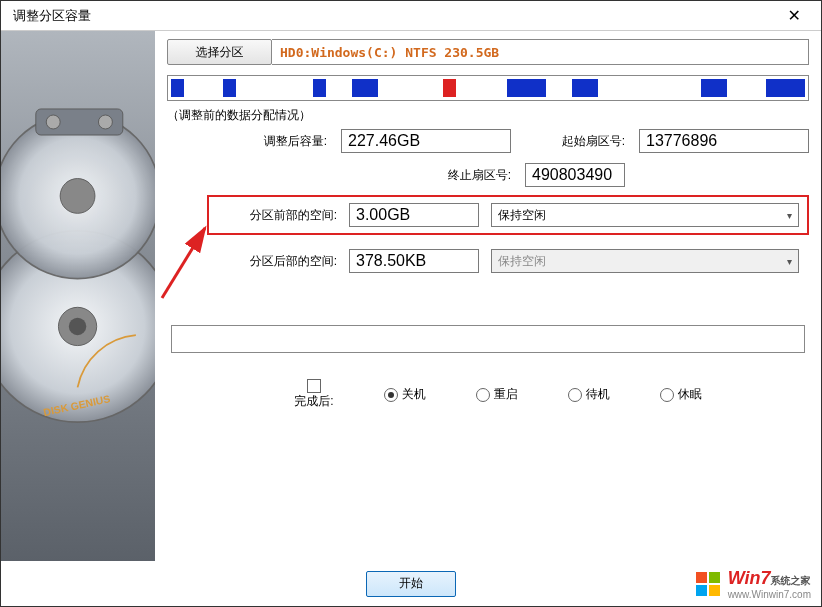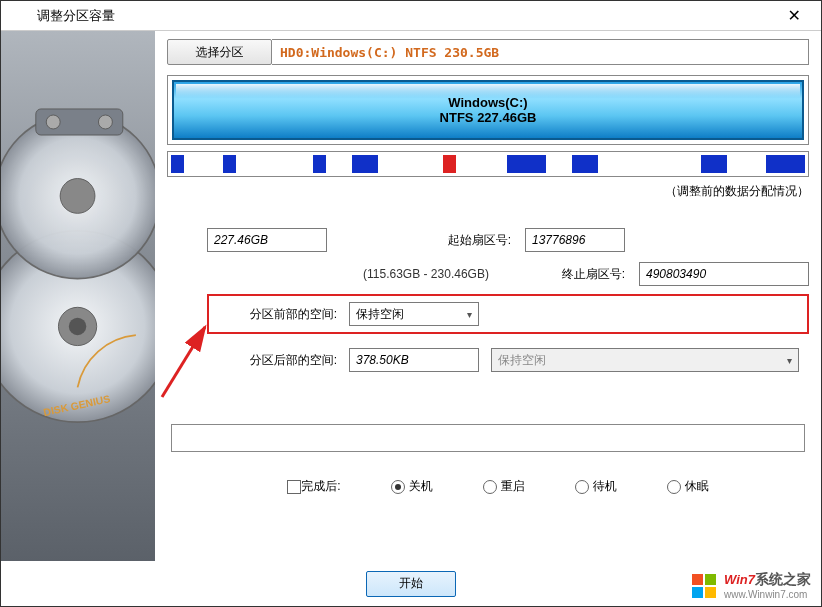--- a/index.html
+++ b/index.html
@@ -1,57 +1,57 @@
 <!DOCTYPE html>
 <html><head>
 <meta charset="utf-8">
 <style>
 * { box-sizing: border-box; margin: 0; padding: 0; }
 body { font-family: "Microsoft YaHei", SimSun, sans-serif; font-size: 12px; background: #fff; }
 .window { width: 822px; height: 607px; border: 1px solid #333; background: #fff; position: relative; }
 .titlebar { height: 30px; display: flex; align-items: center; justify-content: space-between; padding: 0 12px; border-bottom: 1px solid #ccc; }
-.title-text { font-size: 13px; margin-left: 24px; }
+.title-text { font-size: 13px; }
 .close-btn { font-size: 16px; cursor: pointer; padding: 0 8px; }
 .body { display: flex; height: 530px; }
 .side-image { width: 177px; height: 100%; background: linear-gradient(180deg, #b0b6bd 0%, #888e96 40%, #5b6169 100%); position: relative; overflow: hidden; display:flex; align-items:center; justify-content:center; }
 .side-image svg { width: 100%; height: 100%; }
 .main { flex: 1; padding: 8px 12px 0 12px; position: relative; }
 .row1 { display: flex; align-items: center; gap: 0; margin-bottom: 10px; }
 .select-part-btn { width: 105px; height: 26px; border: 1px solid #888; background: linear-gradient(#f8f8f8,#e4e4e4); border-radius: 2px; cursor: pointer; font-size: 12px; }
 .disk-desc { flex: 1; height: 26px; border: 1px solid #888; border-left: none; display: flex; align-items: center; padding: 8px 8px; font-family: "SimSun", monospace; font-weight: bold; color: #d2691e; font-size: 13px; }
 .partition-bar-wrap { border: 1px solid #888; padding: 4px; margin-bottom: 6px; }
 .partition-bar { height: 60px; background: linear-gradient(180deg, #2aa3e6 0%, #8fdfff 30%, #5cc6f2 60%, #0e7ec7 100%); border: 2px solid #0a5a8f; display: flex; flex-direction: column; align-items: center; justify-content: center; color: #000; font-weight: bold; font-size: 13px; position: relative; }
 .partition-bar::before { content:""; position:absolute; top:2px; left:2px; right:2px; height:14px; background: linear-gradient(180deg, rgba(255,255,255,0.9), rgba(255,255,255,0)); }
 .data-strip-wrap { border: 1px solid #888; padding: 3px; margin-bottom: 6px; }
 .data-strip { height: 18px; background: #fff; display: flex; }
 .strip-seg { height: 100%; }
-.data-info-label { text-align: right; margin-bottom: 28px; font-size: 12px; font-family: Liberation Serif, serif; }
+.data-info-label { text-align: left; margin-bottom: 5px; font-size: 12px; font-family: Liberation Serif, serif; }
 .form-grid { display: grid; grid-template-columns: 120px 170px 100px 170px; gap: 10px 14px; align-items: center; margin-left: 40px; margin-bottom: 6px; }
 .form-label { text-align: right; font-size: 12px; }
-.form-input { height: 24px; border: 1px solid #7a7a7a; padding: 0 6px; font-size: 12px; background: #fff; width: 100%; font-style: italic; }
+.form-input { height: 24px; border: 1px solid #7a7a7a; padding: 0 6px; font-size: 16px; background: #fff; width: 100%; }
 .range-text { grid-column: 2; text-align: center; font-size: 12px; color: #333; }
 .highlight-row-wrap { position: relative; margin: 8px 0 8px 40px; }
 .highlight-border { border: 2px solid #d22; padding: 6px 8px; display: grid; grid-template-columns: 120px 130px 1fr; gap: 12px; align-items: center; }
 .row-after { margin: 0 0 0 40px; display: grid; grid-template-columns: 120px 130px 1fr; gap: 12px; align-items: center; padding: 6px 10px; }
 .select-box { height: 24px; border: 1px solid #7a7a7a; background: #fff; display: flex; align-items: center; justify-content: space-between; padding: 0 6px; font-size: 12px; cursor: pointer; }
 .select-box.disabled { background: #f0f0f0; color: #888; }
 .chev { font-size: 10px; color: #555; }
 .arrow-svg { position: absolute; left: -50px; top: 28px; }
 .empty-bar { border: 1px solid #888; height: 28px; margin: 46px 4px 0 4px; }
 .bottom-options { display: flex; align-items: center; gap: 50px; justify-content: center; margin-top: 26px; padding-left: 20px; }
-.checkbox-wrap { display: flex; align-items: center; gap: 0; }
+.checkbox-wrap { display: flex; align-items: center; gap: 0; flex-direction: column; }
 .checkbox-box { width: 14px; height: 14px; border: 1px solid #666; background: #fff; }
 .radio-wrap { display: flex; align-items: center; gap: 4px; }
 .radio-circle { width: 14px; height: 14px; border: 1px solid #666; border-radius: 50%; background: #fff; display:inline-flex; align-items:center; justify-content:center; }
 .radio-circle.checked::after { content:""; width:6px; height:6px; background:#333; border-radius:50%; }
 .footer { position: absolute; bottom: 0; left: 0; right: 0; height: 45px; display: flex; align-items: center; justify-content: center; gap: 28px; }
 .std-btn { width: 90px; height: 26px; border: 1px solid #0b67b5; background: linear-gradient(#e7f3fd,#cde7fb); border-radius: 2px; cursor: pointer; font-size: 12px; }
 .watermark { position: absolute; right: 10px; bottom: 6px; display: flex; align-items: center; gap: 6px; font-size: 11px; }
-.watermark .brand1 { color: #d22; font-weight: bold; font-size: 13px; font-style: italic; margin-top: 38px; }
-.watermark .brand2 { color: #555; font-weight: bold; font-size: 14px; font-family: Liberation Serif, serif; }
+.watermark .brand1 { color: #d22; font-weight: bold; font-size: 18px; font-style: italic; margin-top: 38px; }
+.watermark .brand2 { color: #555; font-weight: bold; font-size: 10px; font-family: Liberation Serif, serif; }
 .watermark .url { color: #888; font-size: 10px; }
 </style>
 </head>
 <body>
 
 <div class="window">
   <div class="titlebar">
     <span class="title-text">调整分区容量</span>
     <span class="close-btn">✕</span>
   </div>
@@ -78,26 +78,20 @@
         <text x="88" y="395" text-anchor="middle" font-size="12" fill="#d99a3a" font-weight="bold" transform="rotate(-12 88 395)">DISK GENIUS</text>
       </svg>
     </div>
 
     <div class="main">
       <div class="row1">
         <button class="select-part-btn">选择分区</button>
         <div class="disk-desc">HD0:Windows(C:) NTFS 230.5GB</div>
       </div>
 
-      <div class="partition-bar-wrap">
-        <div class="partition-bar">
-          <span>Windows(C:)</span>
-          <span>NTFS 227.46GB</span>
-        </div>
-      </div>
 
       <div class="data-strip-wrap">
         <div class="data-strip">
           <div class="strip-seg" style="flex:1;background:#1030c8"></div>
           <div class="strip-seg" style="flex:3;background:#fff"></div>
           <div class="strip-seg" style="flex:1;background:#1030c8"></div>
           <div class="strip-seg" style="flex:6;background:#fff"></div>
           <div class="strip-seg" style="flex:1;background:#1030c8"></div>
           <div class="strip-seg" style="flex:2;background:#fff"></div>
           <div class="strip-seg" style="flex:2;background:#1030c8"></div>
@@ -110,40 +104,41 @@
           <div class="strip-seg" style="flex:8;background:#fff"></div>
           <div class="strip-seg" style="flex:2;background:#1030c8"></div>
           <div class="strip-seg" style="flex:3;background:#fff"></div>
           <div class="strip-seg" style="flex:3;background:#1030c8"></div>
         </div>
       </div>
 
       <div class="data-info-label">（调整前的数据分配情况）</div>
 
       <div class="form-grid">
+        <div class="form-label">调整后容量:</div>
         <input class="form-input" value="227.46GB" style="">
         <div class="form-label">起始扇区号:</div>
         <input class="form-input" value="13776896" style="">
         <div></div>
-        <div class="range-text">(115.63GB - 230.46GB)</div>
         <div class="form-label">终止扇区号:</div>
         <input class="form-input" value="490803490" style="">
       </div>
 
       <div class="highlight-row-wrap">
         <svg class="arrow-svg" width="60" height="80">
           <defs>
               <marker id="ah" markerWidth="10" markerHeight="10" refX="8" refY="3" orient="auto">
                 <path d="M0,0 L0,6 L9,3 z" fill="#d22"></path>
               </marker>
             </defs>
           <line x1="5" y1="75" x2="48" y2="5" stroke="#d22" stroke-width="3" marker-end="url(#ah)"></line>
         </svg>
         <div class="highlight-border">
           <div class="form-label">分区前部的空间:</div>
+          <input class="form-input" value="3.00GB" style="">
           <div class="select-box">
             <span>保持空闲</span>
             <span class="chev">▾</span>
           </div>
         </div>
       </div>
 
       <div class="row-after">
         <div class="form-label">分区后部的空间:</div>
         <input class="form-input" value="378.50KB" style="">

